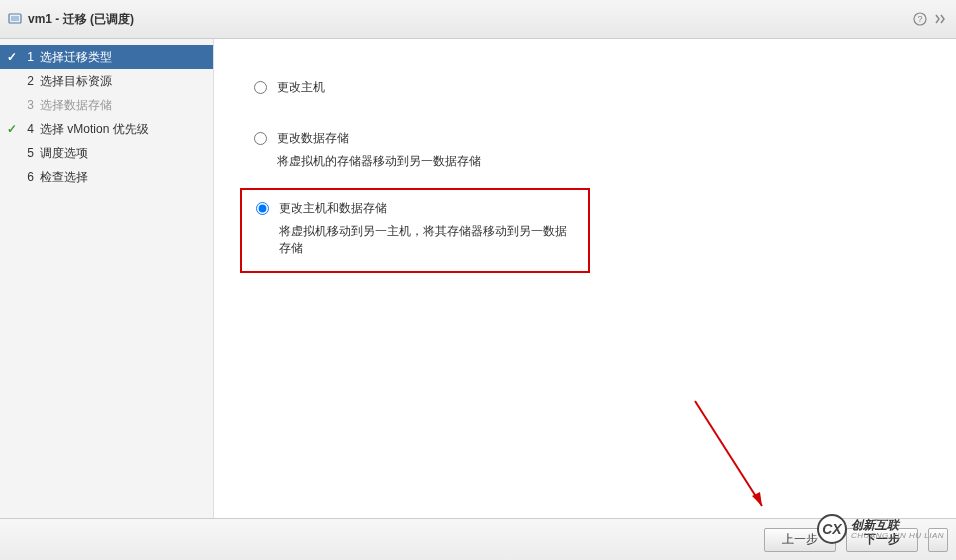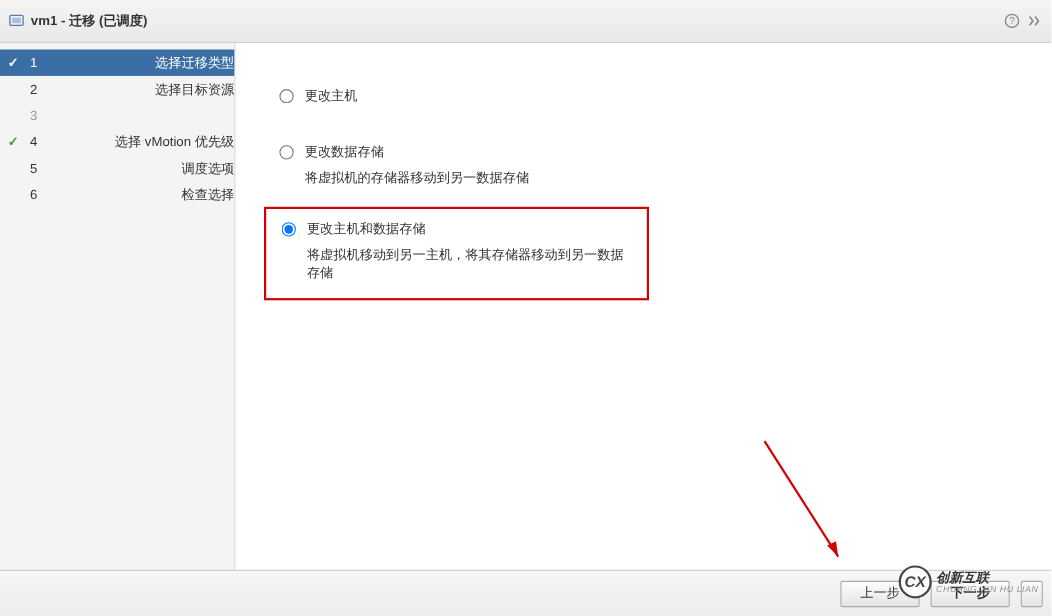--- a/index.html
+++ b/index.html
@@ -80,21 +80,21 @@
   justify-content: center;
   color: #3a9d3a;
   font-weight: bold;
 }
 .step.current .check { color: #fff; }
 .step .num {
   width: 14px;
   text-align: right;
   margin-right: 6px;
 }
-.step .label { flex: 1; text-align: right; }
+.step .label { flex: 1; }
 .content {
   flex: 1;
   padding: 40px 0 0 40px;
   position: relative;
 }
 .option {
   display: flex;
   align-items: flex-start;
   margin-bottom: 28px;
 }
@@ -224,20 +224,21 @@
       <span class="label">选择迁移类型</span>
     </div>
     <div class="step">
       <span class="check"></span>
       <span class="num">2</span>
       <span class="label">选择目标资源</span>
     </div>
     <div class="step disabled">
       <span class="check"></span>
       <span class="num">3</span>
+      <span class="label">选择数据存储</span>
     </div>
     <div class="step completed">
       <span class="check">✓</span>
       <span class="num">4</span>
       <span class="label">选择 vMotion 优先级</span>
     </div>
     <div class="step">
       <span class="check"></span>
       <span class="num">5</span>
       <span class="label">调度选项</span>

